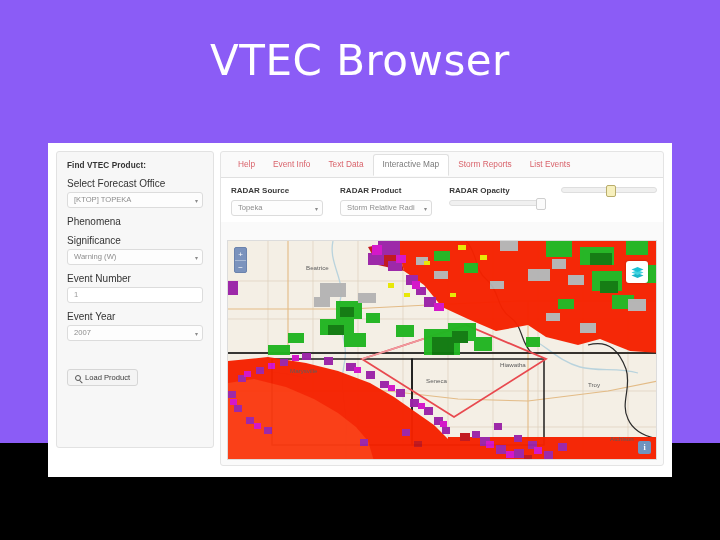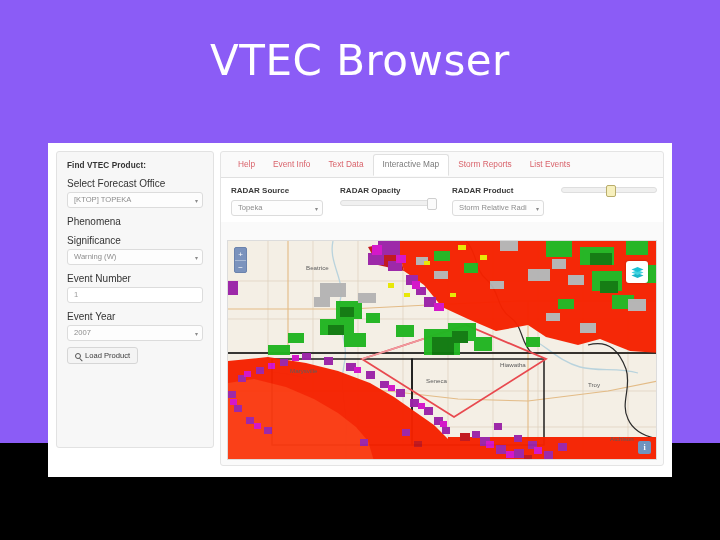--- a/index.html
+++ b/index.html
@@ -60,21 +60,21 @@
     line-height: 14px;
     padding: 0 14px 0 6px;
     white-space: nowrap; overflow: hidden;
   }
   .field .caret {
     position: absolute; right: 4px; top: 5px;
     color: #8b8b8b; font-size: 6px; line-height: 6px;
   }
   .field.input-text { color: #9a9a9a; background: #fff; }
   .btn-load {
-    margin-top: 6px;
+    margin-top: 28px;
     display: inline-flex; align-items: center; gap: 4px;
     height: 17px;
     padding: 0 7px;
     background: #f4f4f4;
     border: 1px solid #d6d6d6;
     border-radius: 3px;
     font-size: 7.6px; color: #3b3b3b;
   }
   .mag {
     width: 6px; height: 6px; border: 1px solid #555;
@@ -249,31 +249,31 @@
       <div class="controls">
         <div class="ctl">
           <div class="ctl-lab">RADAR Source</div>
           <div class="field" style="width:92px">
             <span>Topeka</span>
             <span class="caret">▾</span>
           </div>
         </div>
 
         <div class="ctl">
-          <div class="ctl-lab">RADAR Opacity</div>
-          <div class="slider">
-            <div class="knob" style="left:86px"></div>
-          </div>
-        </div>
-
-        <div class="ctl">
           <div class="ctl-lab">RADAR Product</div>
           <div class="field" style="width:92px">
             <span>Storm Relative Radi</span>
             <span class="caret">▾</span>
+          </div>
+        </div>
+
+        <div class="ctl">
+          <div class="ctl-lab">RADAR Opacity</div>
+          <div class="slider">
+            <div class="knob" style="left:86px"></div>
           </div>
         </div>
 
         <div class="ctl wide">
           <div class="slider time" style="margin-top:1px">
             <div class="knob" style="left:44px"></div>
           </div>
         </div>
       </div>
 

